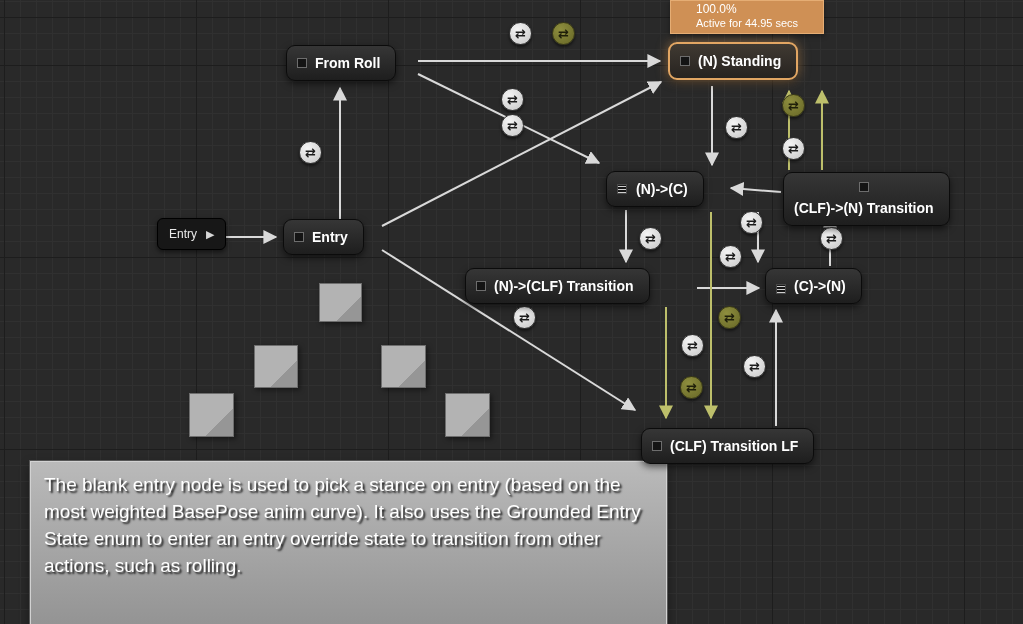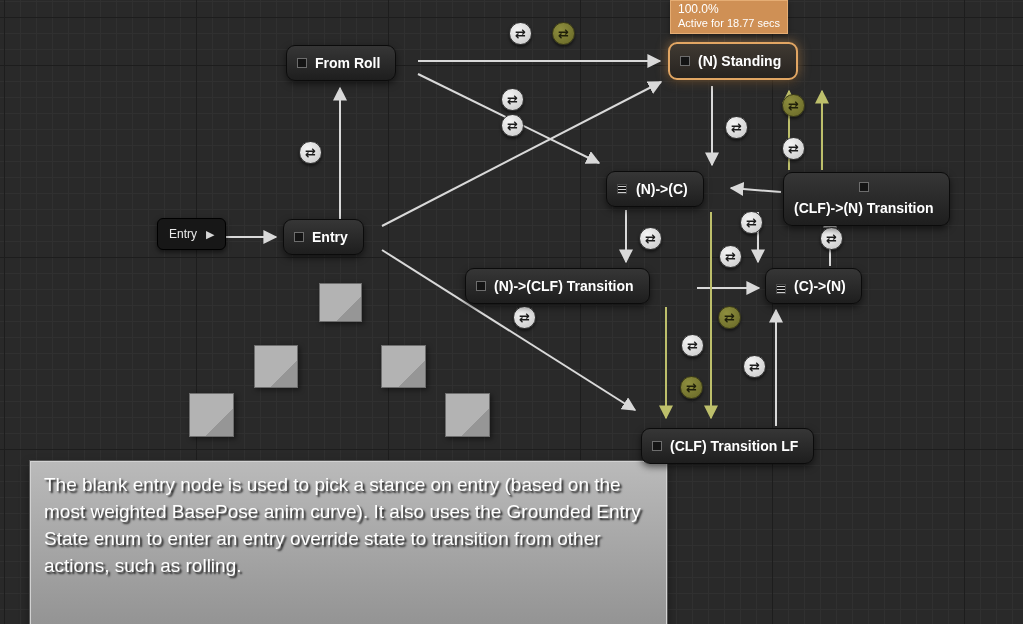--- a/index.html
+++ b/index.html
@@ -61,21 +61,21 @@
     display:flex; align-items:center; gap:9px;
     padding:8px 11px; background:#171717; border:1px solid #000;
     border-radius:6px; color:#e9e9e9; font-size:12px;
     box-shadow:0 2px 5px rgba(0,0,0,.55);
   }
   .entrymark .play { font-family:"DejaVu Sans", sans-serif; font-size:11px; color:#d6d6d6; }
 
   .tooltip {
     position:absolute; left:670px; top:0;
     background:#cf9055; border:1px solid #e5ad74;
-    color:#ffffff; padding:1px 7px 3px; font-size:11px; line-height:14px;
+    color:#ffffff; padding:1px 25px 3px; font-size:11px; line-height:14px;
     box-shadow:0 2px 5px rgba(0,0,0,.4); white-space:nowrap;
   }
   .tooltip .pct { font-size:12px; }
 
   .comment {
     position:absolute; left:30px; top:461px; width:637px; height:193px;
     background:linear-gradient(#bababa,#8d8d8d);
     border:1px solid #d2d2d2; outline:1px solid #565656;
     padding:9px 13px;
     color:#ffffff; font-weight:normal; font-size:19px; line-height:27px;
@@ -189,16 +189,16 @@
     <span>(C)-&gt;(N)</span>
   </div>
 
   <div class="node" style="left:641px;top:428px;">
     <span class="nicon"></span>
     <span>(CLF) Transition LF</span>
   </div>
 
   <div class="tooltip">
     <div class="pct">100.0%</div>
-    <div>Active for 18.77 secs</div>
+    <div>Active for 44.95 secs</div>
   </div>
 
 </div>
 
 </body></html>

